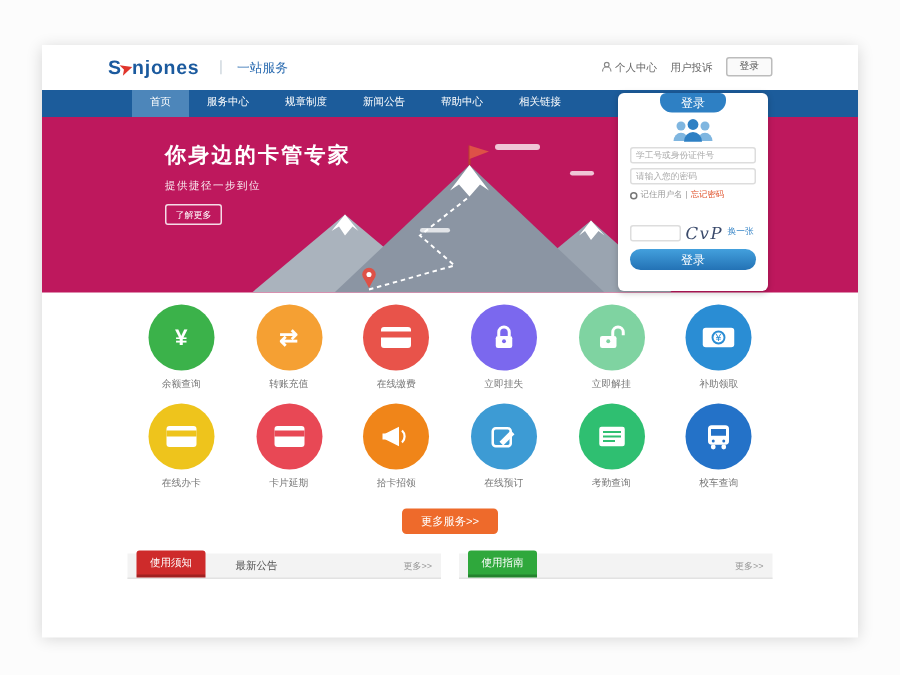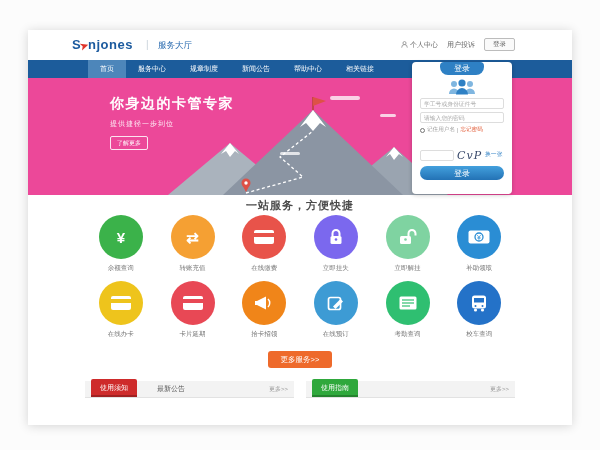--- a/index.html
+++ b/index.html
@@ -89,21 +89,21 @@
   .more-link { margin-left:auto; margin-right:6px; font-size:6px; color:#999; text-decoration:none; }
 </style>
 </head>
 <body>
 
 <div class="site">
 
   <div class="hd">
     <div class="logo"><span>S</span><span class="arrow">➤</span><span>njones</span></div>
     <span class="logo-sep">|</span>
-    <span class="site-name">服务大厅</span>
+    <span class="site-name">一站服务</span>
     <div class="hd-right">
       <a class="hd-link" href="#">
         <svg width="7" height="7" viewBox="0 0 10 10">
             <circle cx="5" cy="3" r="2.2" fill="none" stroke="#888" stroke-width="1.1"></circle>
             <path d="M1 9.5 a4 4.5 0 0 1 8 0" fill="none" stroke="#888" stroke-width="1.1"></path>
           </svg>
         <span>个人中心</span>
       </a>
       <a class="hd-link" href="#">
           <span>用户投诉</span>
@@ -114,21 +114,21 @@
 
   <div class="nav" style="background: rgb(28, 92, 155);">
     <a href="#" class="active" style="background: rgb(77, 134, 186);">首页</a>
     <a href="#">服务中心</a>
     <a href="#">规章制度</a>
     <a href="#">新闻公告</a>
     <a href="#">帮助中心</a>
     <a href="#">相关链接</a>
   </div>
 
-  <div class="hero" style="background: #ec4899;">
+  <div class="hero" style="background: #be185d;">
     <svg class="mt-svg" width="280" height="100" viewBox="0 0 280 100">
       <polygon points="0,100 62,48 124,100" fill="#aab3bd"></polygon>
       <polygon points="62,48 53,59 58,56 62,62 67,56 71,59" fill="#fff"></polygon>
       <polygon points="168,100 226,52 280,100" fill="#9aa4b0"></polygon>
       <polygon points="226,52 218,62 222,59 226,65 231,59 235,62" fill="#fff"></polygon>
       <polygon points="55,100 145,15 235,100" fill="#8b95a3"></polygon>
       <polygon points="145,15 132,32 138,28 145,36 152,28 158,32" fill="#fff"></polygon>
       <line x1="145" y1="15" x2="145" y2="2" stroke="#b8412f" stroke-width="1.4"></line>
       <polygon points="145,2 158,6 145,11" fill="#de5147"></polygon>
       <polyline points="78,98 135,82 112,62 145,36" fill="none" stroke="#fff" stroke-width="1.3" stroke-dasharray="3,2.5"></polyline>
@@ -166,21 +166,20 @@
     </div>
     <div class="cap-row">
       <input class="cap-input" type="text" style="">
       <span class="cap-img">CvP</span>
       <a class="cap-ref" href="#">换一张</a>
     </div>
     <button class="lg-btn">登录</button>
   </div>
 
   <div class="services">
-    <div class="sec-title">一站服务，方便快捷</div>
 
     <div class="svc-row r1">
       <div class="svc">
         <div class="circle" style="background: rgb(59, 178, 74); color: rgb(59, 178, 74);">
             <span class="g">¥</span>
           </div>
         <div class="svc-label">余额查询</div>
       </div>
       <div class="svc">
         <div class="circle" style="background: rgb(245, 160, 51); color: rgb(245, 160, 51);">

